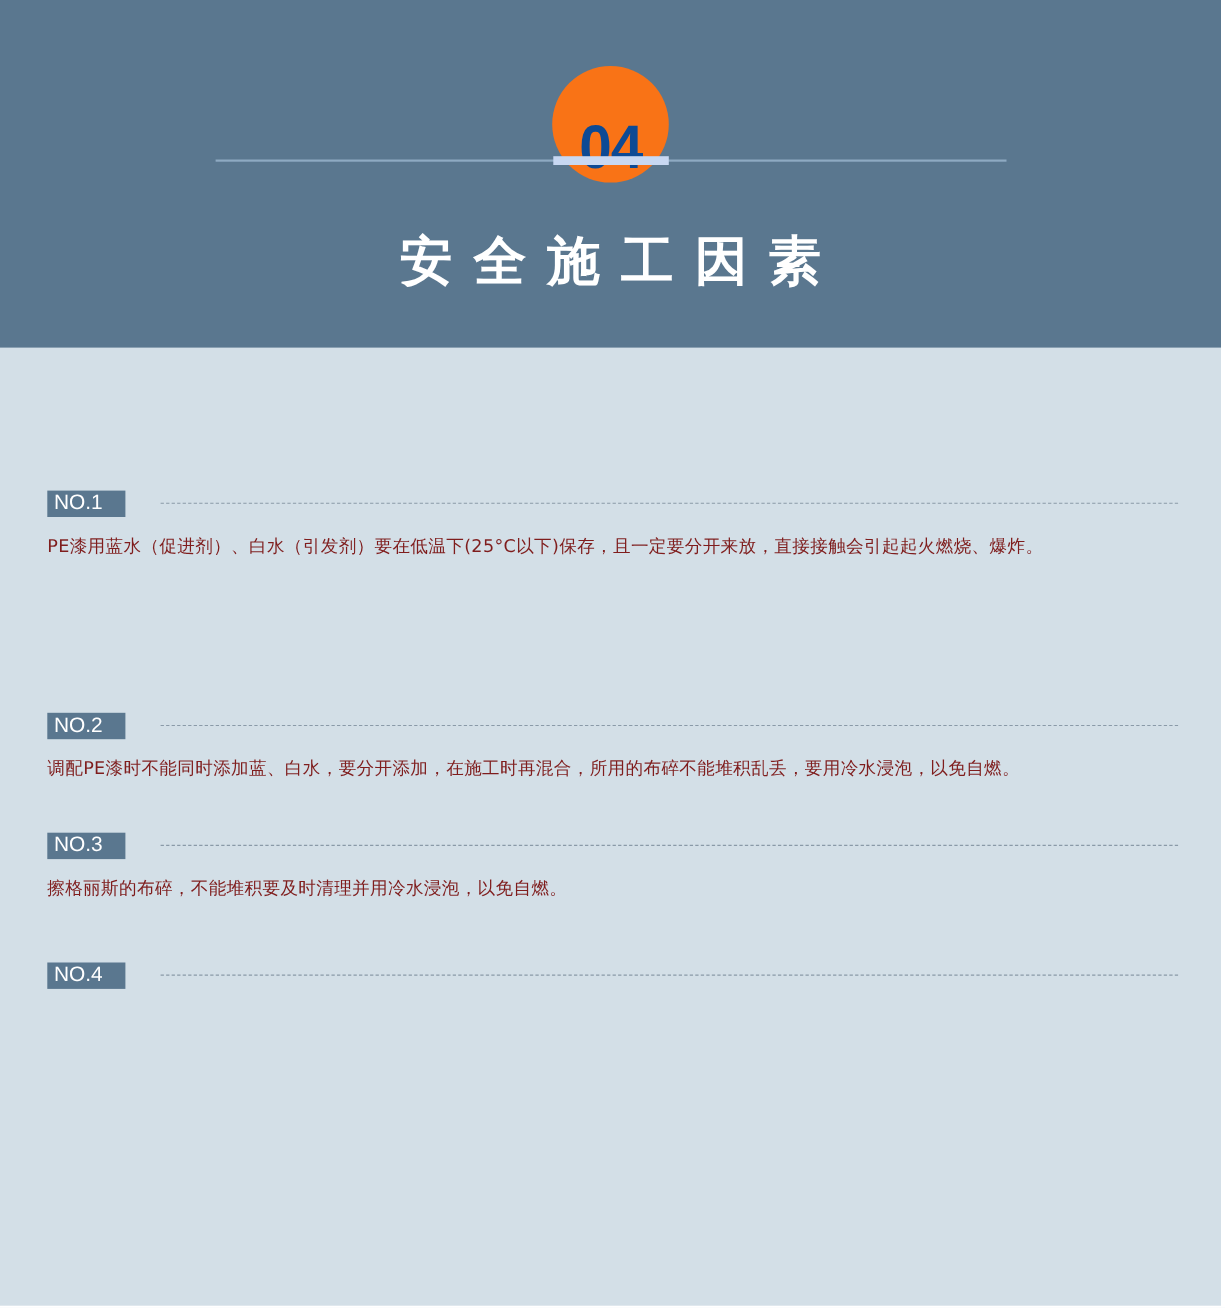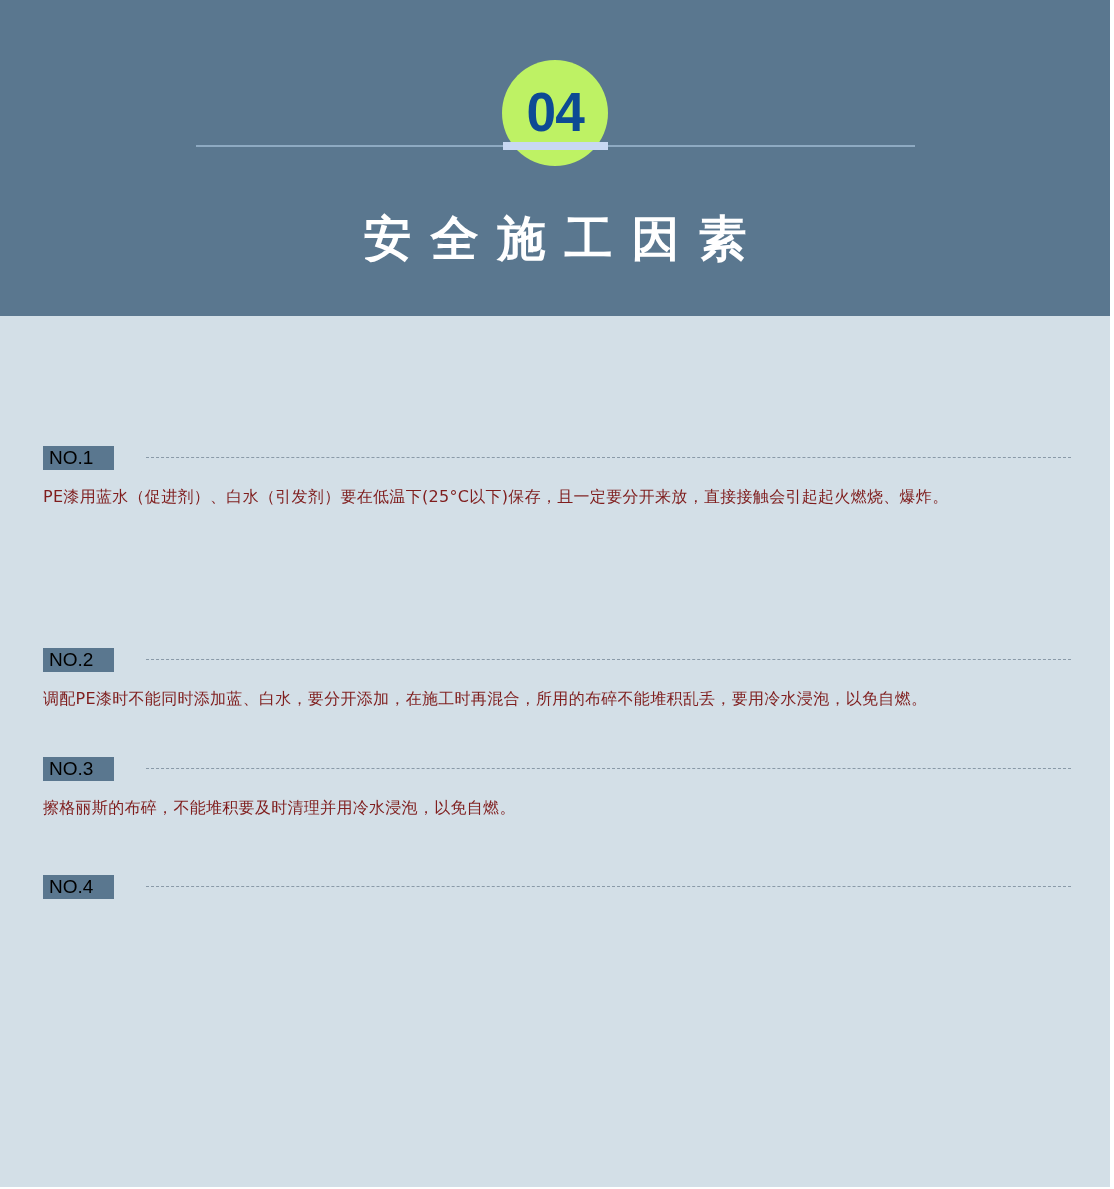--- a/index.html
+++ b/index.html
@@ -38,23 +38,23 @@
       height: 2px;
       background: #8eaac2;
     }
     .number-circle {
       position: absolute;
       left: 502px;
       top: 60px;
       width: 106px;
       height: 106px;
       border-radius: 50%;
-      background: #bef264;
+      background: #f97316;
       display: flex;
-      align-items: center;
+      align-items: flex-end;
       justify-content: center;
     }
     .number-text {
       font-family: "Liberation Sans", sans-serif;
       font-weight: bold;
       font-size: 56px;
       color: #0d4a94;
       letter-spacing: -1px;
       margin-top: -4px;
       transform: scaleX(0.95);
@@ -89,21 +89,21 @@
       position: relative;
       height: 24px;
     }
     .badge {
       position: absolute;
       left: 0;
       top: 0;
       width: 71px;
       height: 24px;
       background: #5a778f;
-      color: #000000;
+      color: #ffffff;
       font-family: "Liberation Sans", sans-serif;
       font-size: 19px;
       line-height: 24px;
       padding-left: 6px;
       box-sizing: border-box;
     }
     .dotted-line {
       position: absolute;
       left: 103px;
       top: 11px;

